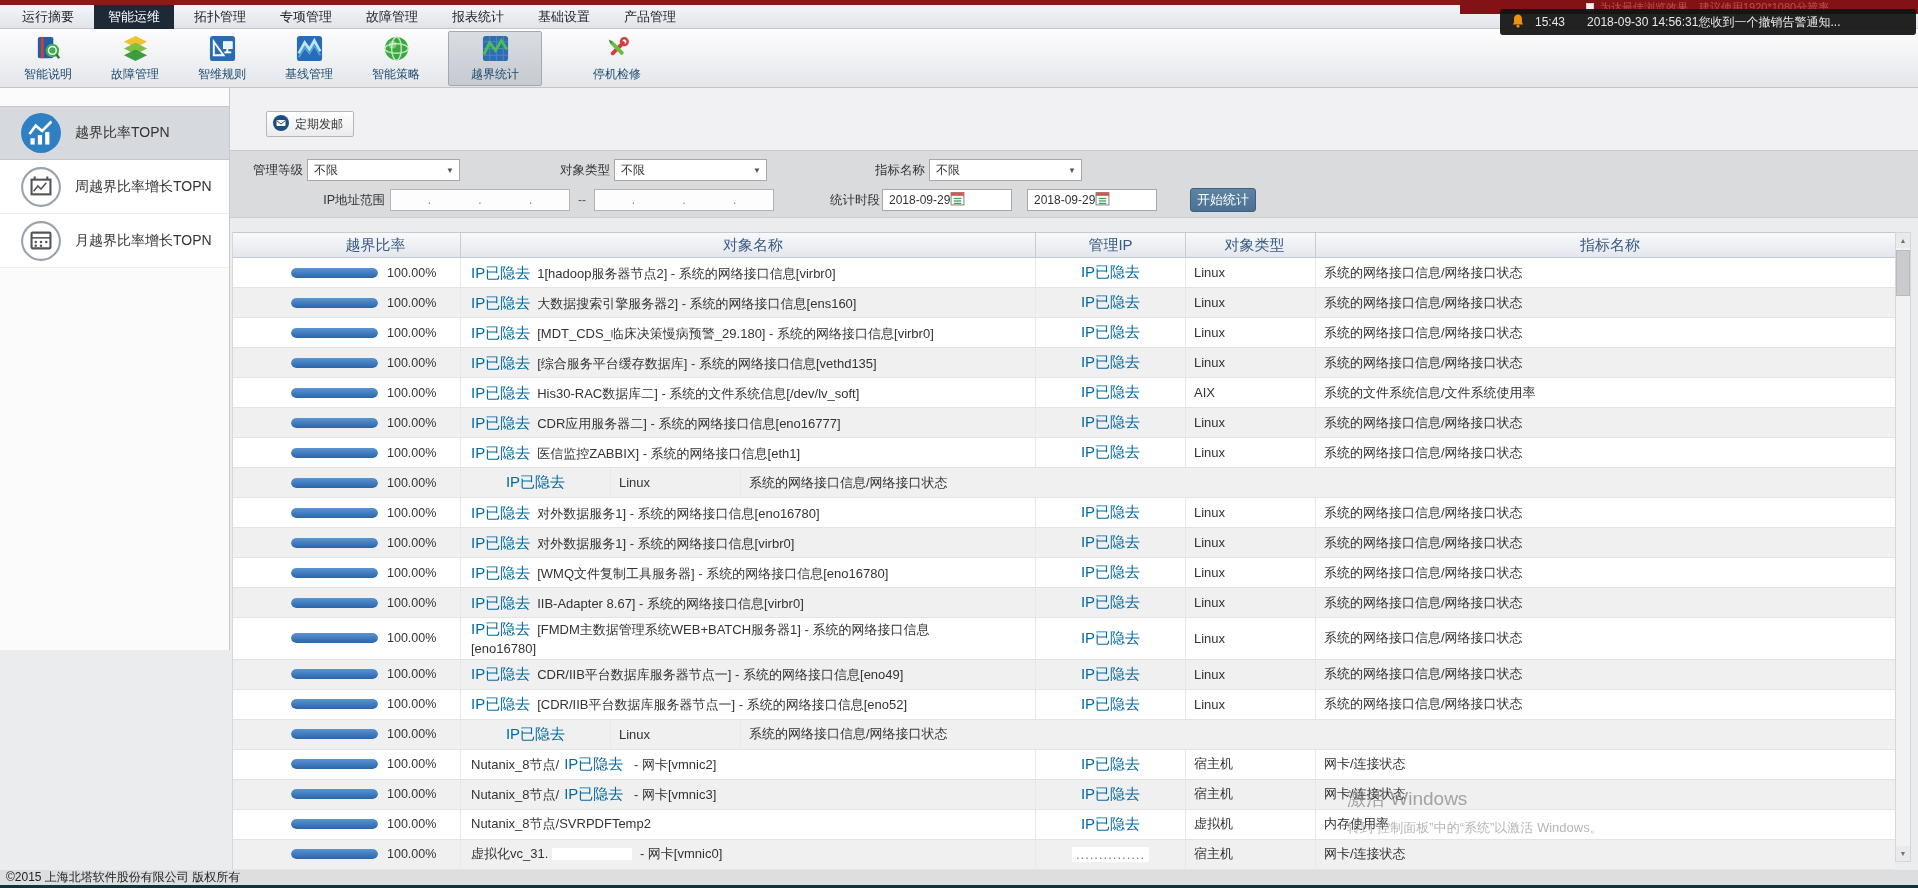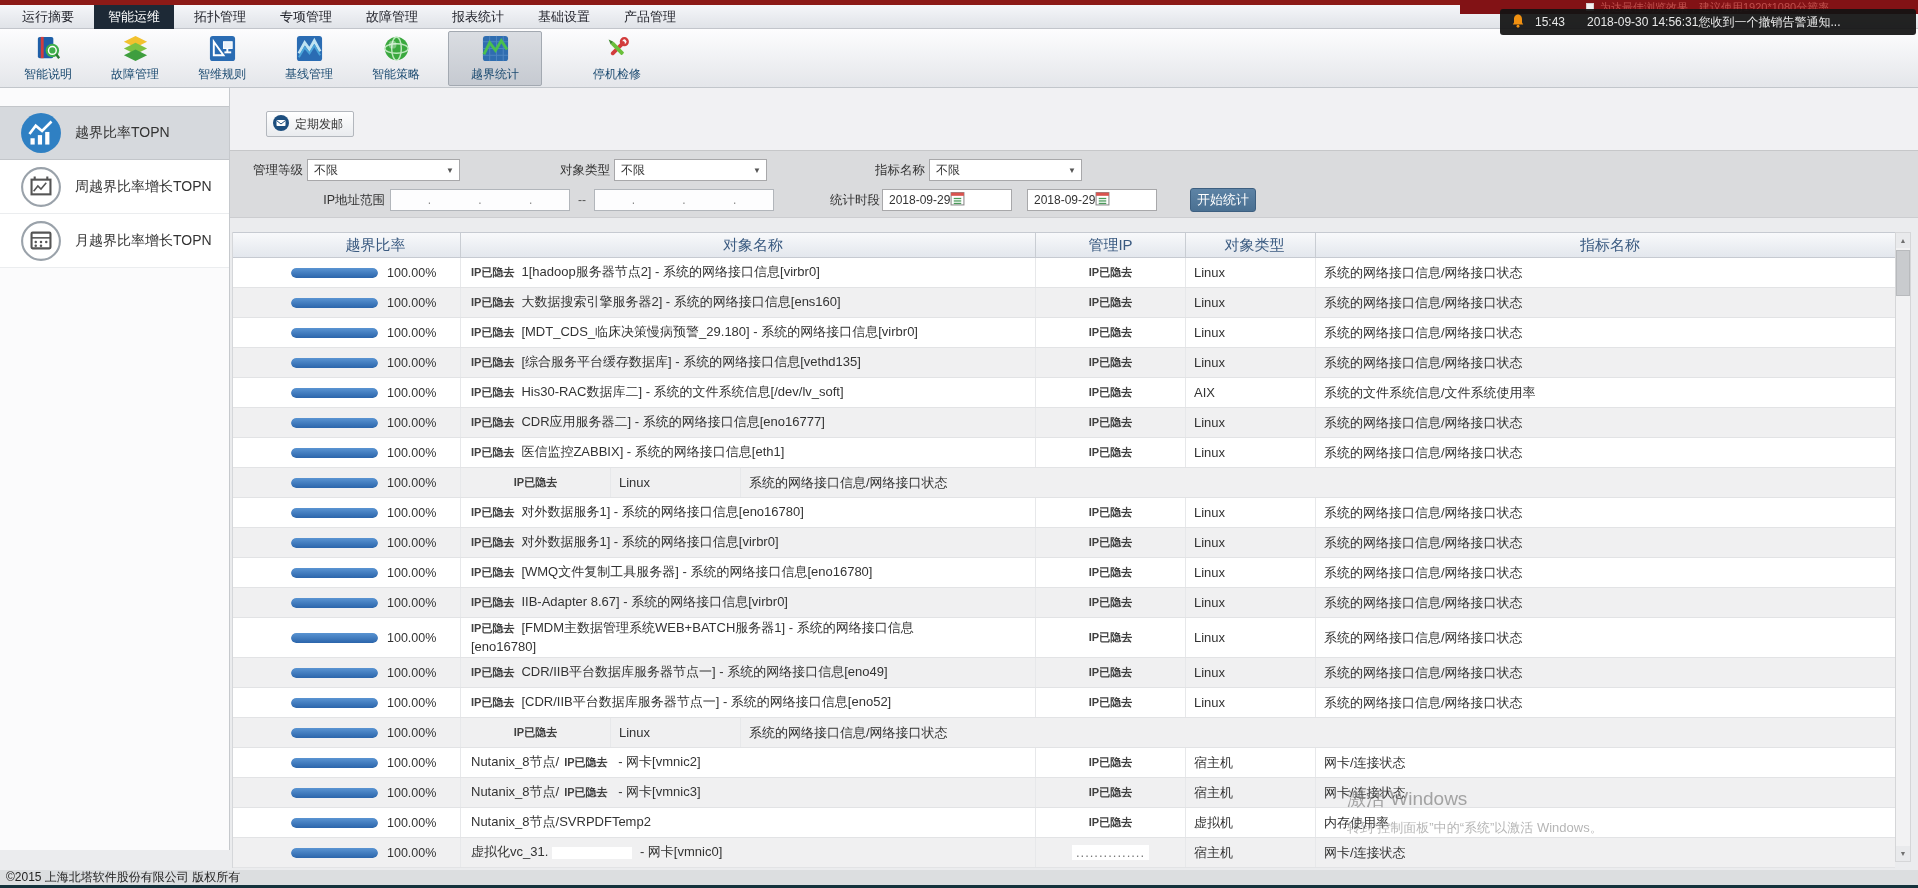--- a/index.html
+++ b/index.html
@@ -18,21 +18,21 @@
 #tabbar{position:absolute;left:0;top:5px;width:100%;height:24px;background:linear-gradient(#f5f6f9,#e0e3e8);border-bottom:1px solid #c2c5cb;display:flex;padding-left:8px;z-index:1}
 .tab{width:80px;margin-right:6px;height:24px;line-height:24px;text-align:center;font-size:13px;font-weight:400;color:#23242c;cursor:default;flex:none}
 .tab.active{background:#1d2936;color:#fff}
 
 #toolbar{position:absolute;left:0;top:29px;width:100%;height:59px;background:linear-gradient(#fdfdfe,#e4e6ea);border-bottom:1px solid #c2c6cb;display:flex;align-items:center;padding-left:13px}
 .titem{width:70px;height:55px;display:flex;flex-direction:column;align-items:center;justify-content:center;margin-right:17px;flex:none}
 .titem svg{width:29px;height:29px}
 .tlabel{font-size:12px;color:#1b4a70;margin-top:3px;white-space:nowrap}
 .titem.active{width:94px;background:linear-gradient(#dadde2,#c6cad1);border:1px solid #a3a9b1;border-radius:2px;margin-right:40px}
 
-#sidebar{position:absolute;left:0;top:88px;width:230px;height:762px;background:#fbfbfc;border-right:1px solid #c6c9cd}
+#sidebar{position:absolute;left:0;top:88px;width:230px;height:562px;background:#fbfbfc;border-right:1px solid #c6c9cd}
 .sitem{position:absolute;left:0;width:100%;height:54px;display:flex;align-items:center;padding-left:20px;background:#fff;border-bottom:1px solid #ebedef}
 .sitem.active{background:#d6d9dd;border-top:1px solid #c3c6ca;border-bottom:1px solid #c3c6ca}
 .sitem svg{width:42px;height:42px;margin-right:13px;flex:none}
 .slabel{font-size:14px;color:#333;white-space:nowrap}
 
 #action-strip{position:absolute;left:230px;top:88px;width:1688px;height:62px;background:#f1f1f3}
 #mail-btn{position:absolute;left:266px;top:111px;width:88px;height:26px;background:linear-gradient(#ffffff,#e9ebee);border:1px solid #b3b7bd;border-radius:2px;display:flex;align-items:center;padding-left:6px;font-size:12px;color:#333;z-index:2}
 #mail-btn svg{width:16px;height:16px;margin-right:6px}
 
 #filter-panel{position:absolute;left:230px;top:150px;width:1688px;height:68px;background:#dadbdd;border-top:1px solid #c6c7c9;border-bottom:1px solid #cccdd0}
@@ -53,21 +53,21 @@
 .trow.tall{min-height:40px}
 .cell{display:flex;align-items:center;font-size:13px;border-right:1px solid #e7e8ea;flex:none}
 .col1{width:228px;padding-left:58px}
 .col2{width:575px;padding-left:10px}
 .col3{width:150px;justify-content:center}
 .col4{width:130px;padding-left:8px}
 .col5{width:580px;padding-left:8px;border-right:none}
 .bar-track{width:87px;height:10px;border-radius:5px;background:#e8ebee;overflow:hidden;margin-right:9px;flex:none}
 .bar-fill{display:block;height:100%;background:linear-gradient(#5a94d2,#2b65ab);border-radius:5px}
 .pct{font-size:12.5px;color:#333}
-.redact{font-weight:700;color:#404040;font-size:11px;margin-right:7px}
+.redact{font-weight:400;color:#0369a1;font-size:15px;margin-right:7px}
 .redact:not(:first-child){margin-left:5px}
 .name-inner{line-height:1.45}
 .trow.tall .name-inner{max-width:470px}
 .maskbox{display:inline-block;width:80px;height:12px;background:#fff;vertical-align:middle;margin:0 4px}
 .maskdots{color:#777;letter-spacing:1px;background:#fff;padding:0 4px}
 
 #vscroll{position:absolute;left:1895px;top:232px;width:16px;height:630px;background:#f2f2f3;border:1px solid #d5d6d8}
 .sb-btn{position:absolute;left:0;width:14px;height:15px;background:#e9eaec;color:#707070;font-size:7px;text-align:center;line-height:15px;cursor:default}
 .sb-up{top:0}.sb-down{bottom:0}
 .sb-thumb{position:absolute;left:0;top:17px;width:14px;height:46px;background:#c9cbce;border:1px solid #b8babd}

